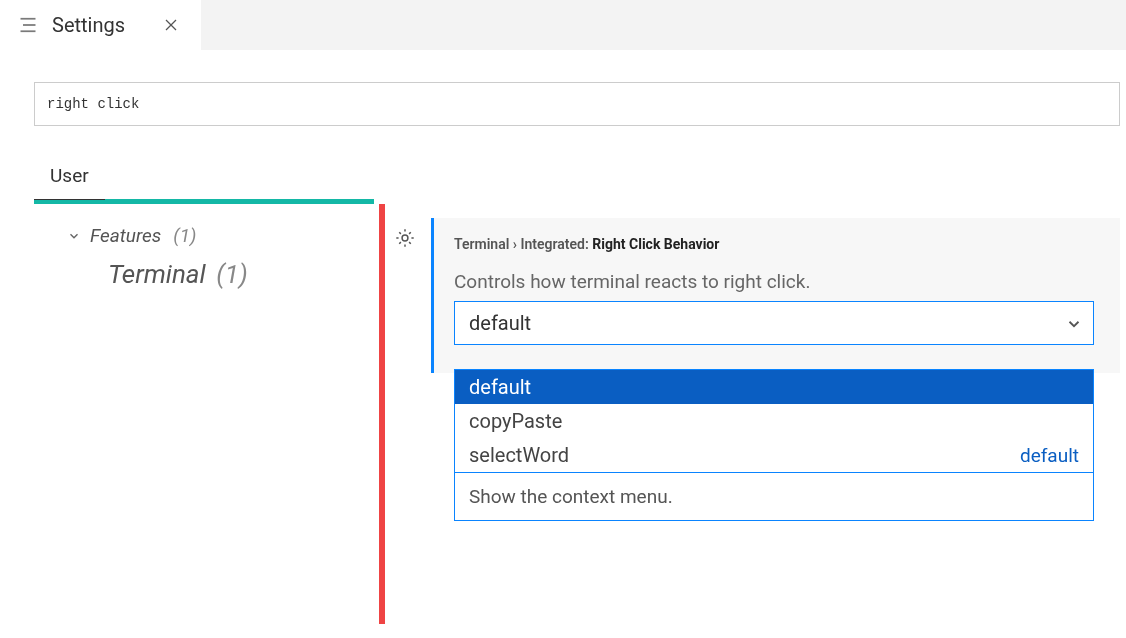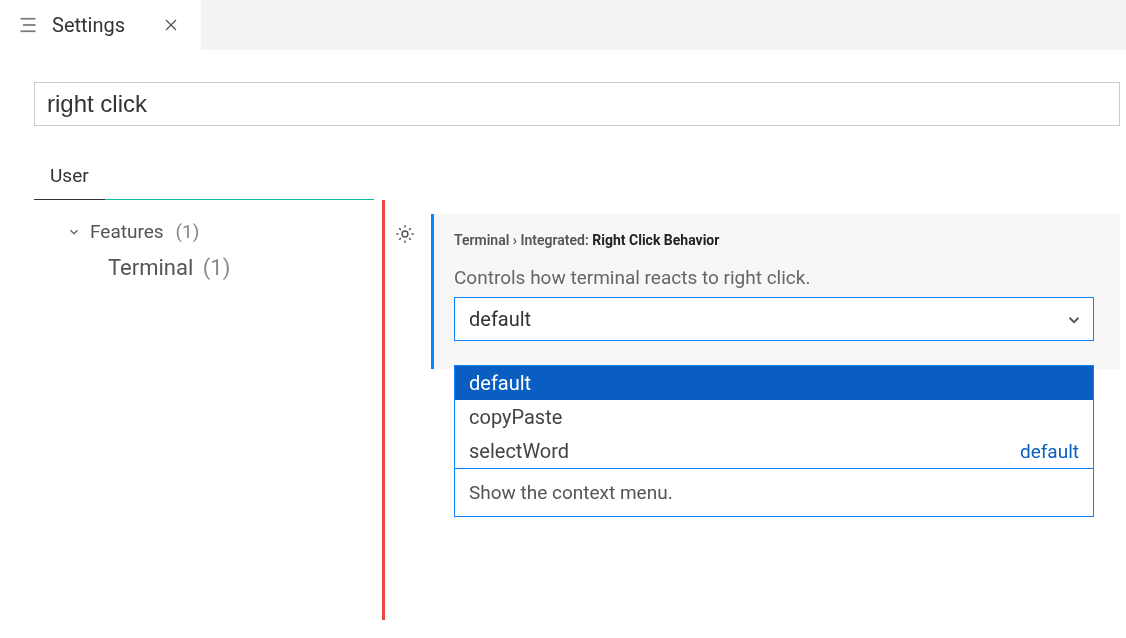--- a/index.html
+++ b/index.html
@@ -55,31 +55,31 @@
   }
 
   
   .search-wrap {
     padding: 32px 0 0 34px;
   }
   .search-input {
     width: 1086px;
     height: 44px;
     padding: 6px 12px;
-    font-size: 24px;
+    font-size: 14px;
     color: #333;
     border: 1px solid #ccc;
     outline: none;
-    font-family: Liberation Sans, sans-serif;
+    font-family: Liberation Mono, monospace;
   }
 
   
   .scope-tabs {
     margin: 28px 0 0 34px;
-    border-bottom: 1px solid #14b8a6;
+    border-bottom: 5px solid #14b8a6;
     display: flex;
     width: 340px;
   }
   .scope-tab {
     padding: 10px 16px 12px 16px;
     font-size: 19px;
     color: #333;
     cursor: pointer;
     border-bottom: 1.5px solid transparent;
     margin-bottom: -1px;
@@ -91,43 +91,44 @@
   
   .content-cols {
     display: flex;
     align-items: flex-start;
   }
 
   
   .sidebar {
     width: 385px;
     padding: 14px 0 0 34px;
-    border-right: 3px solid #ef4444;
+    border-right: 6px solid #ef4444;
     min-height: 420px;
+    font-style: italic;
   }
   .tree-row {
     display: flex;
     align-items: center;
     gap: 8px;
     padding: 6px 0;
     font-size: 19px;
     color: #555;
     cursor: pointer;
   }
   .tree-chevron {
     width: 16px; height: 16px;
     display: inline-flex;
     align-items: center;
     justify-content: center;
   }
   .tree-chevron svg { width: 14px; height: 14px; }
   .tree-count { color: #888; margin-left: 4px; }
   .tree-child {
     padding-left: 74px;
-    font-size: 22px;
+    font-size: 26px;
     color: #555;
     padding-top: 6px;
     padding-bottom: 6px;
     cursor: pointer;
   }
 
   
   .settings-pane {
     flex: 1;
     padding-top: 14px;

